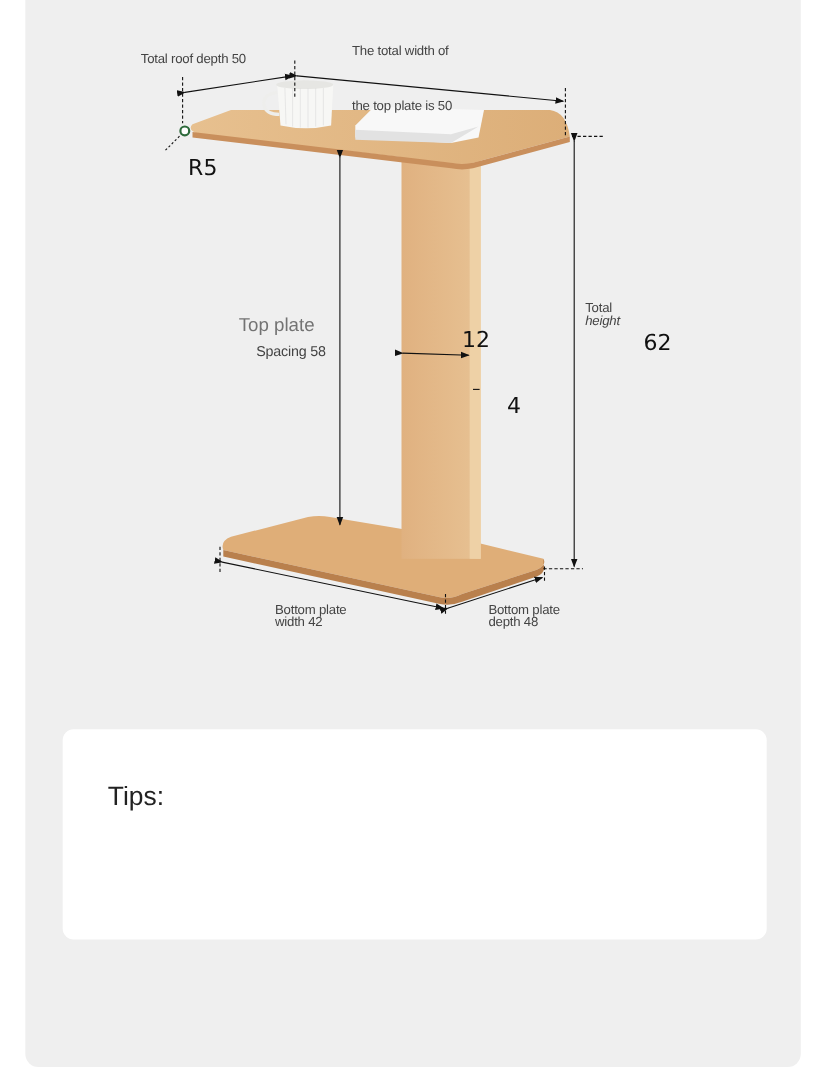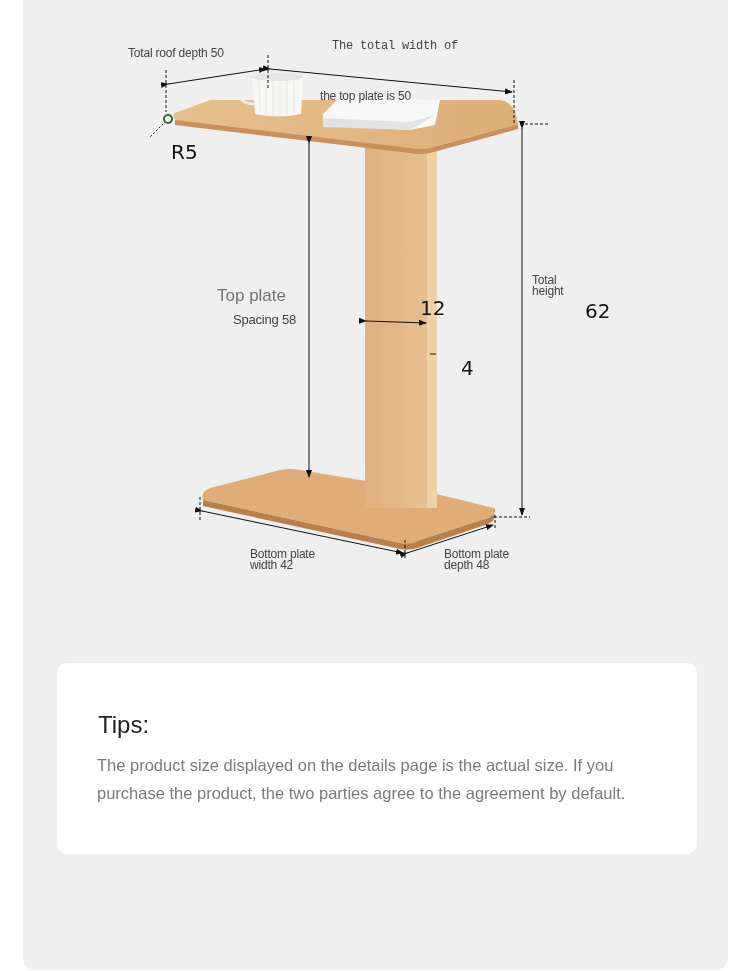--- a/index.html
+++ b/index.html
@@ -93,32 +93,31 @@
       <line x1="405" y1="540" x2="405" y2="560" stroke-dasharray="3,2"></line>
       <line x1="202" y1="511" x2="403" y2="553" marker-end="url(#ah)" marker-start="url(#ah)"></line>
 
       <line x1="495" y1="515" x2="495" y2="530" stroke-dasharray="3,2"></line>
       <line x1="407" y1="553" x2="493" y2="525" marker-end="url(#ah)" marker-start="url(#ah)"></line>
     </g>
     <circle cx="168" cy="119" r="4" fill="#fff" stroke="#2e6b3c" stroke-width="2"></circle>
   </svg>
 
   <div class="lbl" style="left:128px;top:48px;">Total roof depth 50</div>
-  <div class="lbl" style="left:332px;top:41px;font-family:Liberation Mono, monospace;">The total width of</div>
+  <div class="lbl" style="left:320px;top:41px;">The total width of</div>
   <div class="lbl" style="left:320px;top:53px;margin-top:38px;">the top plate is 50</div>
   <div class="big" style="left:135px;top:140px;">R5</div>
   <div class="mid" style="left:217px;top:286px;">Top plate</div>
   <div class="lbl" style="left:233px;top:314px;font-size:13px;">Spacing 58</div>
   <div class="big" style="left:384px;top:296px;">12</div>
   <div class="big" style="left:425px;top:356px;">4</div>
   <div class="lbl" style="left:532px;top:275px;">Total</div>
-  <div class="lbl" style="left:532px;top:286px;">height</div>
+  <div class="lbl" style="left:532px;top:286px;font-style:italic;">height</div>
   <div class="big" style="left:549px;top:299px;">62</div>
   <div class="lbl" style="left:250px;top:549px;">Bottom plate</div>
   <div class="lbl" style="left:250px;top:560px;">width 42</div>
   <div class="lbl" style="left:444px;top:549px;">Bottom plate</div>
   <div class="lbl" style="left:444px;top:560px;">depth 48</div>
 </div>
 
 <div class="tips">
   <div class="tips-title">Tips:</div>
-  <div class="tips-body">The product size displayed on the details page is the actual size. If you purchase the product, the two parties agree to the agreement by default.</div>
 </div>
 
 </body></html>

